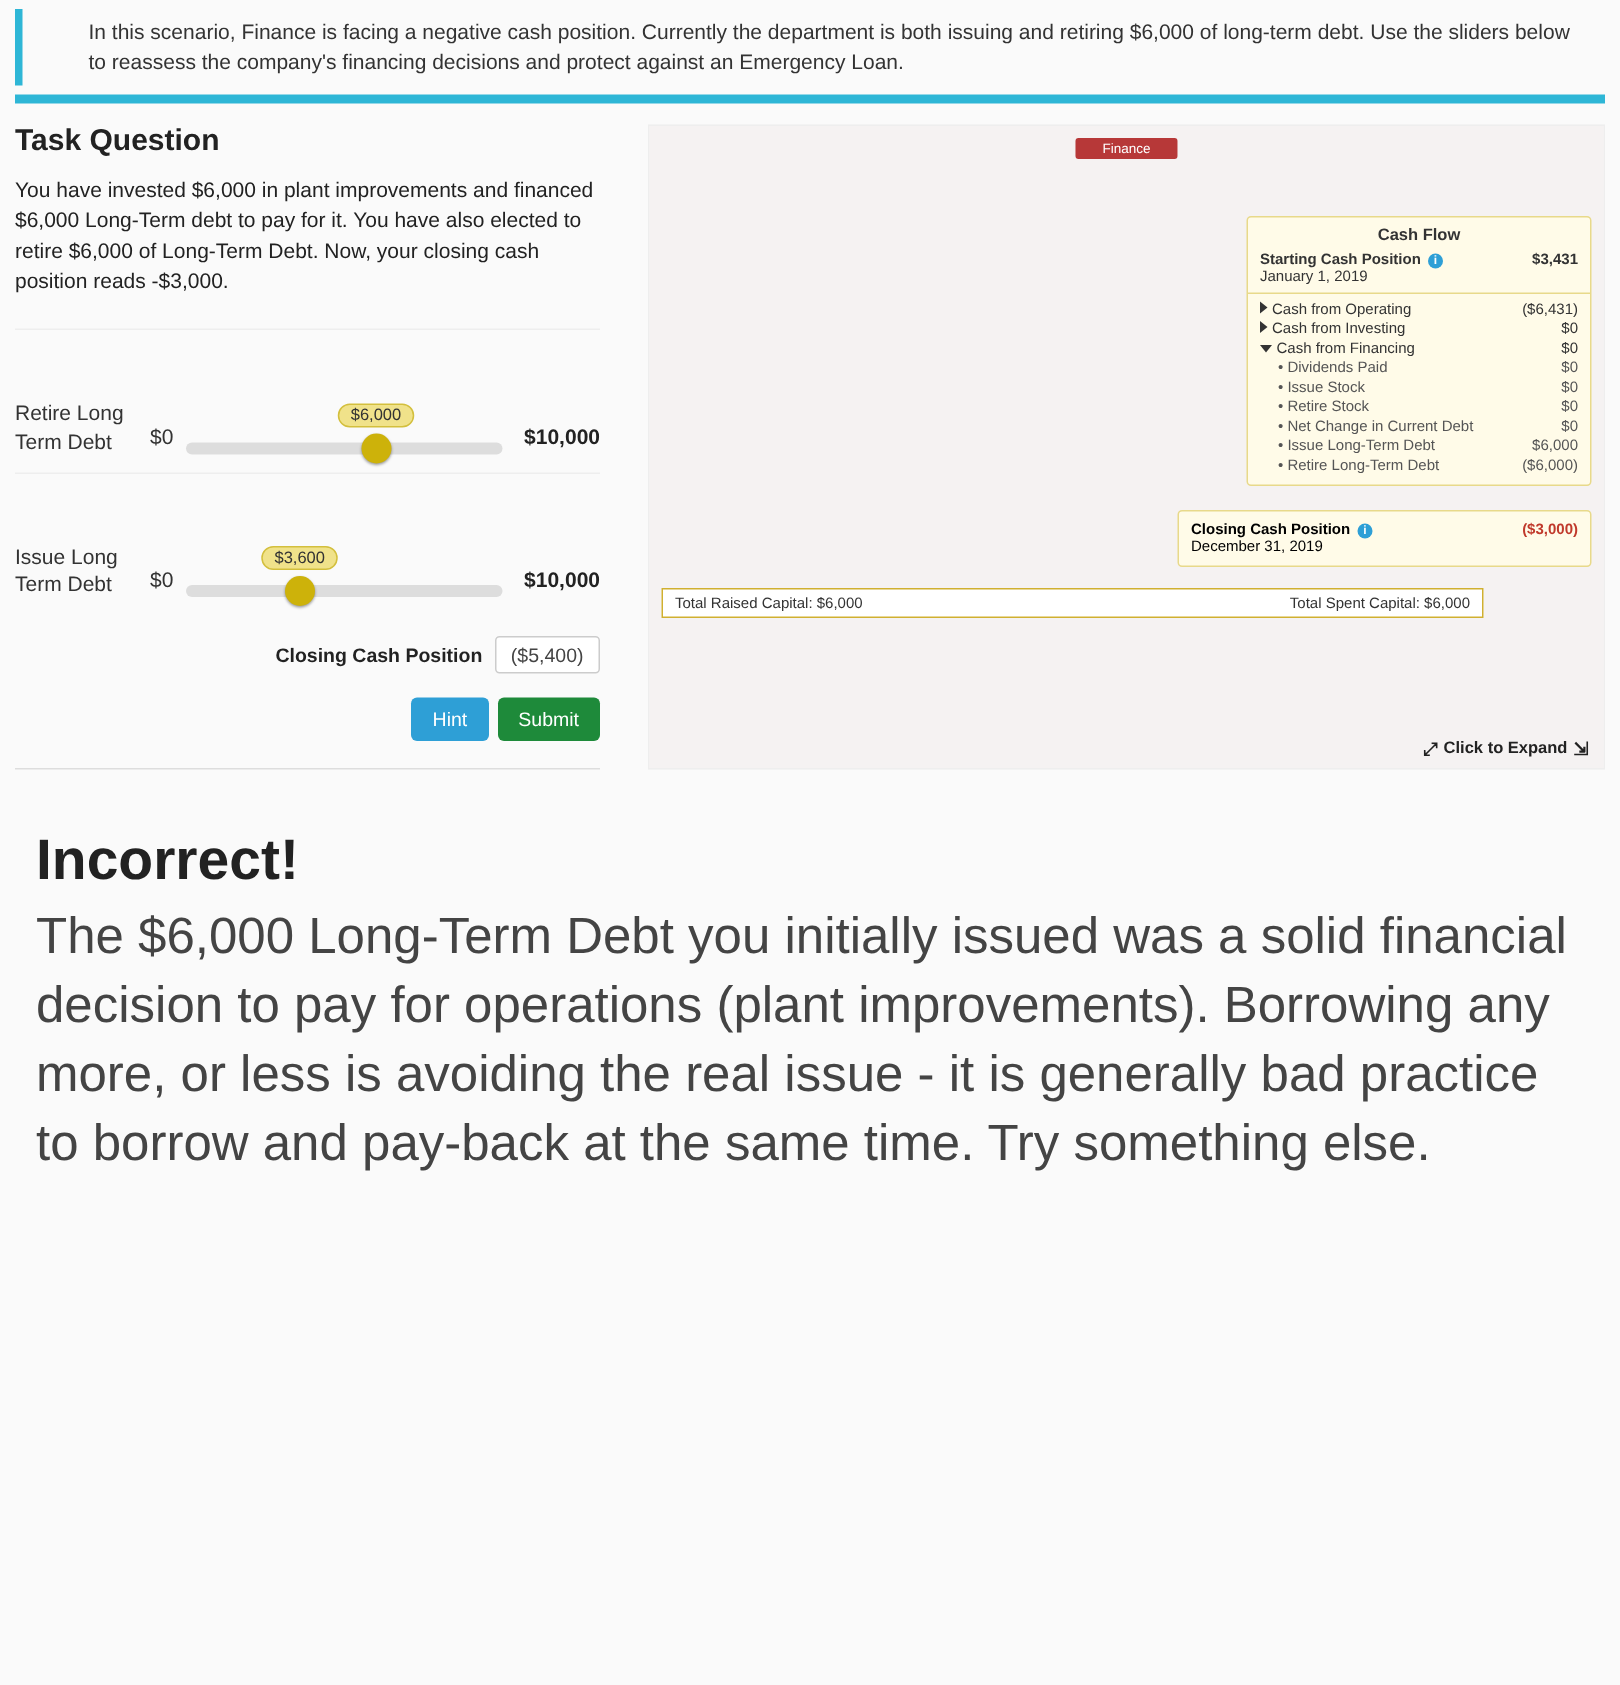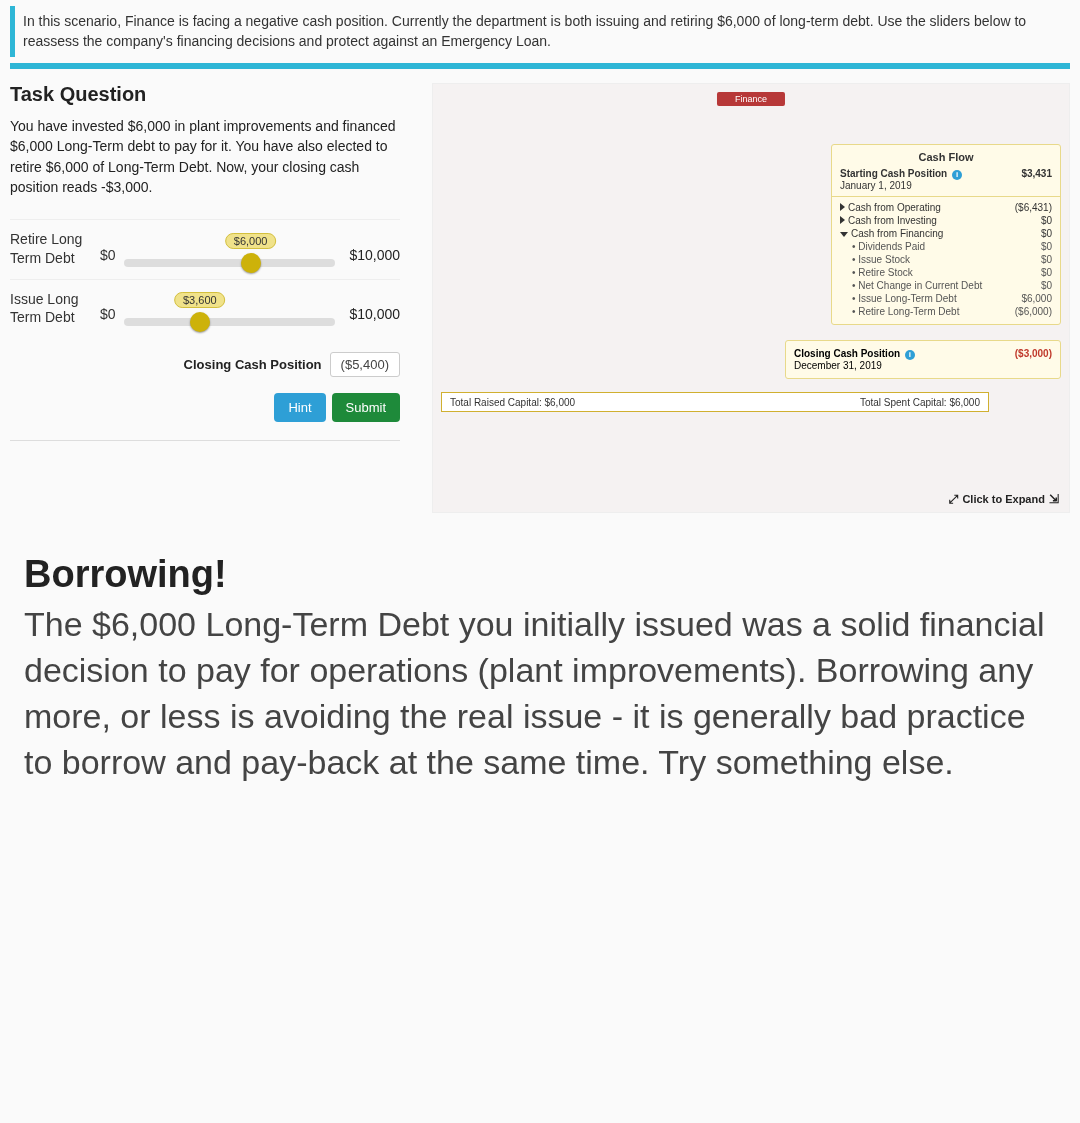--- a/index.html
+++ b/index.html
@@ -1,35 +1,35 @@
 <!DOCTYPE html>
 <html><head>
 <meta charset="utf-8">
 <style>
   * { box-sizing: border-box; margin: 0; padding: 0; font-family: Arial, Helvetica, sans-serif; }
   body { background:#fafafa; width:1080px; }
   .page { width:1080px; padding:0 0 40px 0; }
   .banner-wrap { border-left:5px solid #2eb6d6; margin:6px 10px 0 10px; padding:6px 8px; }
-  .banner-text { font-size:14px; color:#333; line-height:1.4; }
+  .banner-text { font-size:14px; color:#333; line-height:1.4;margin-left:36px; }
   .blue-bar { height:6px; background:#2eb6d6; margin:6px 10px 0 10px; }
   .content { padding:14px 10px 0 10px; }
   .row1 { display:flex; gap:32px; }
   .left-col { width:390px; }
   .right-col { flex:1; position:relative; background:#f7f6f6; min-height:430px; border:1px solid #eee; }
   .task-h { font-size:20px; font-weight:bold; color:#222; margin-bottom:10px; }
   .task-p { font-size:14px; color:#222; line-height:1.45; margin-bottom:22px; }
   .slider-block { border-top:1px solid #eee; padding:10px 0 12px 0; }
   .slider-row { display:flex; align-items:flex-end; gap:8px; }
-  .slider-label { width:82px; font-size:14px; color:#333; line-height:1.3; }
+  .slider-label { width:82px; font-size:14px; color:#333; line-height:1.3;margin-top:36px; }
   .slider-zero { font-size:14px; color:#333; padding-bottom:4px; }
   .slider-track-wrap { flex:1; position:relative; padding-top:26px; }
   .slider-track { height:8px; background:#ddd; border-radius:4px; position:relative; }
   .slider-thumb { position:absolute; top:-6px; width:20px; height:20px; border-radius:50%; background:#cdb20a; box-shadow:0 1px 2px rgba(0,0,0,.4); transform:translateX(-50%); cursor:pointer; }
   .slider-badge { position:absolute; top:0; transform:translateX(-50%); background:#f0e28a; border:1px solid #d3bf3d; border-radius:10px; padding:1px 8px; font-size:11px; color:#333; white-space:nowrap; }
-  .slider-max { font-size:14px; color:#222; padding-bottom:4px; margin-left:6px; }
+  .slider-max { font-size:14px; color:#222; padding-bottom:4px; margin-left:6px;font-weight:bold; }
   .ccp-row { display:flex; justify-content:flex-end; align-items:center; gap:8px; margin-top:14px; font-size:13px; }
   .ccp-label { font-weight:bold; color:#222; }
   .ccp-box { border:1px solid #ccc; padding:4px 10px; font-size:13px; color:#444; background:#fff; border-radius:3px; }
   .btn-row { display:flex; justify-content:flex-end; gap:6px; margin-top:16px; }
   .btn { padding:7px 14px; font-size:13px; border-radius:4px; border:none; color:#fff; cursor:pointer; }
   .btn-hint { background:#2e9fd6; }
   .btn-submit { background:#1e8a3a; }
   .bottom-divider { border-top:1px solid #ddd; margin:18px 0 0 0; }
   
   .faded { position:absolute; inset:0; background:#f5f2f2; }
@@ -174,17 +174,17 @@
 
         <div class="expand">
           <span class="exp-icon">⤢</span>
           <span>Click to Expand</span>
           <span class="exp-icon">⇲</span>
         </div>
       </div>
     </div>
 
     <div class="feedback">
-      <div class="fb-h">Borrowing!</div>
+      <div class="fb-h">Incorrect!</div>
       <div class="fb-p">The $6,000 Long-Term Debt you initially issued was a solid financial decision to pay for operations (plant improvements). Borrowing any more, or less is avoiding the real issue - it is generally bad practice to borrow and pay-back at the same time. Try something else.</div>
     </div>
   </div>
 </div>
 
 </body></html>

